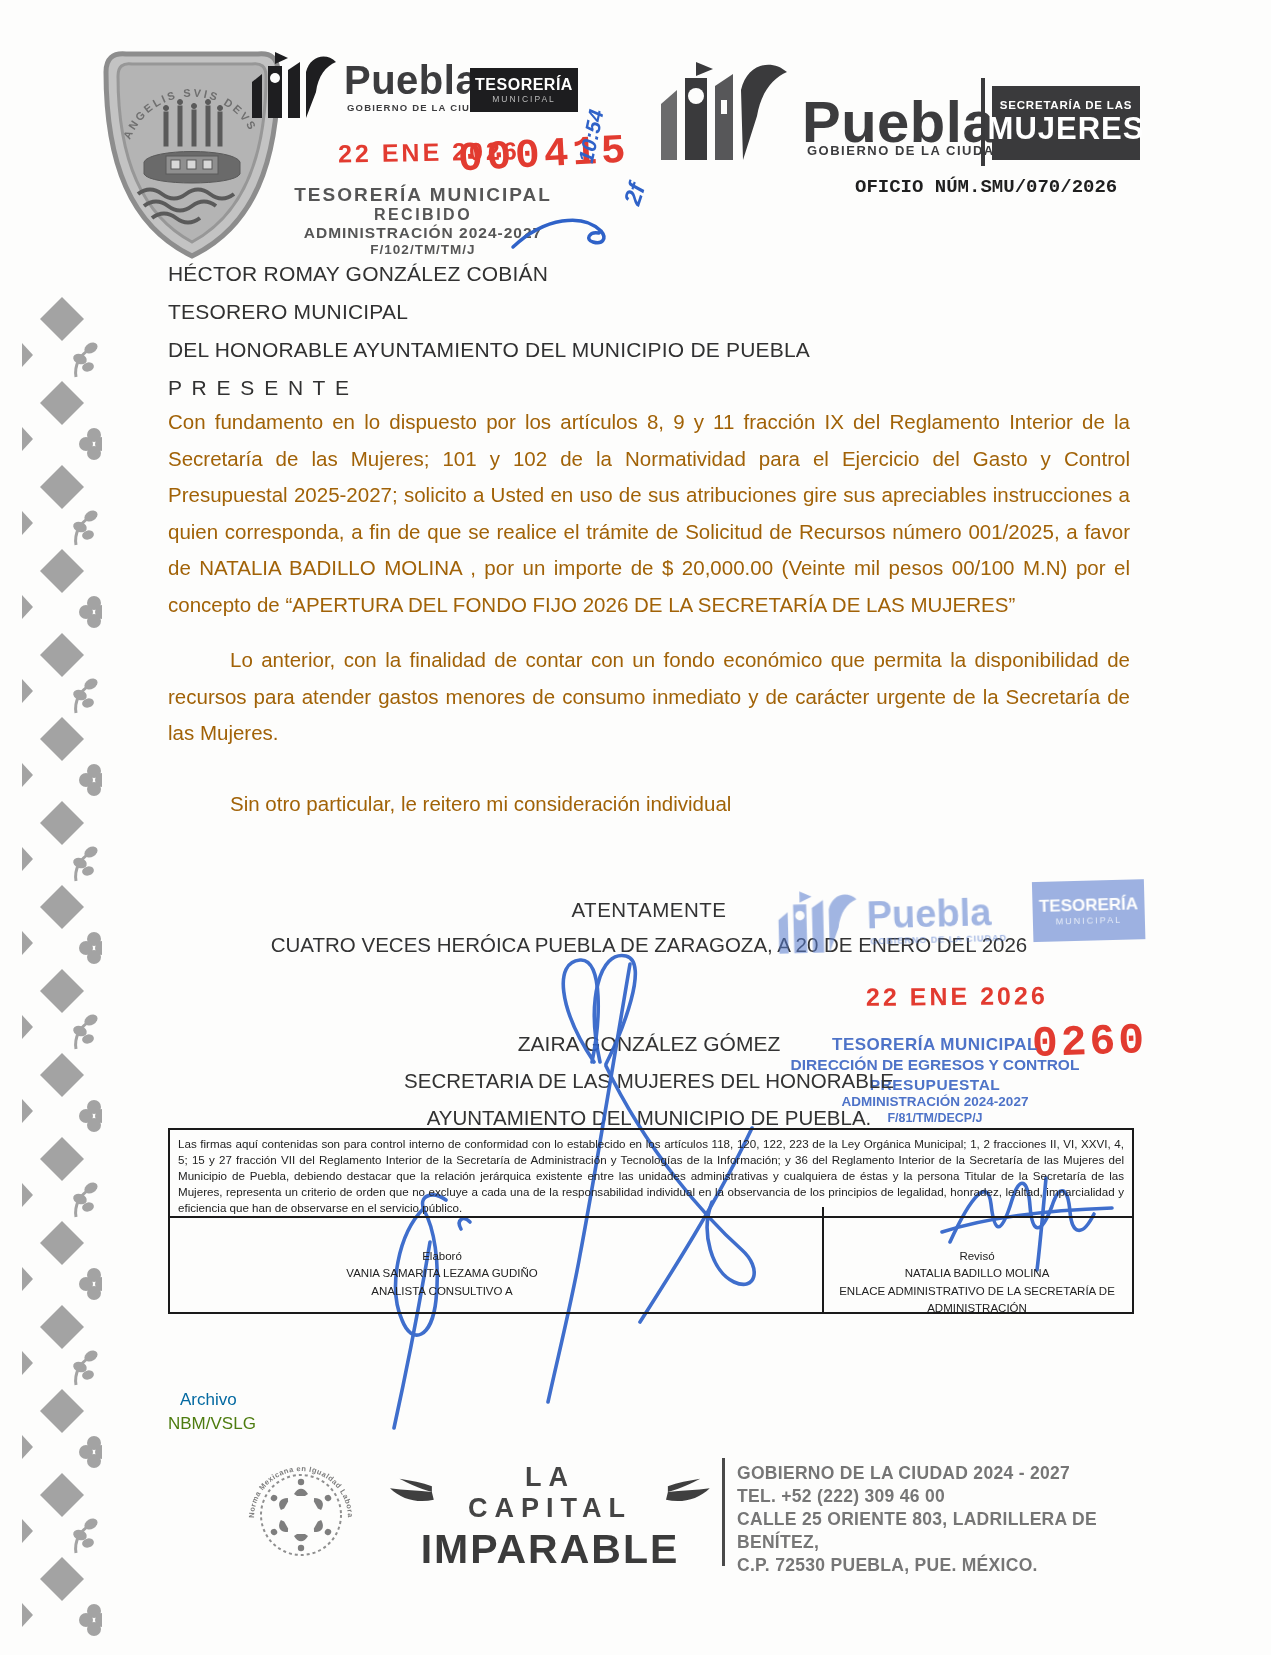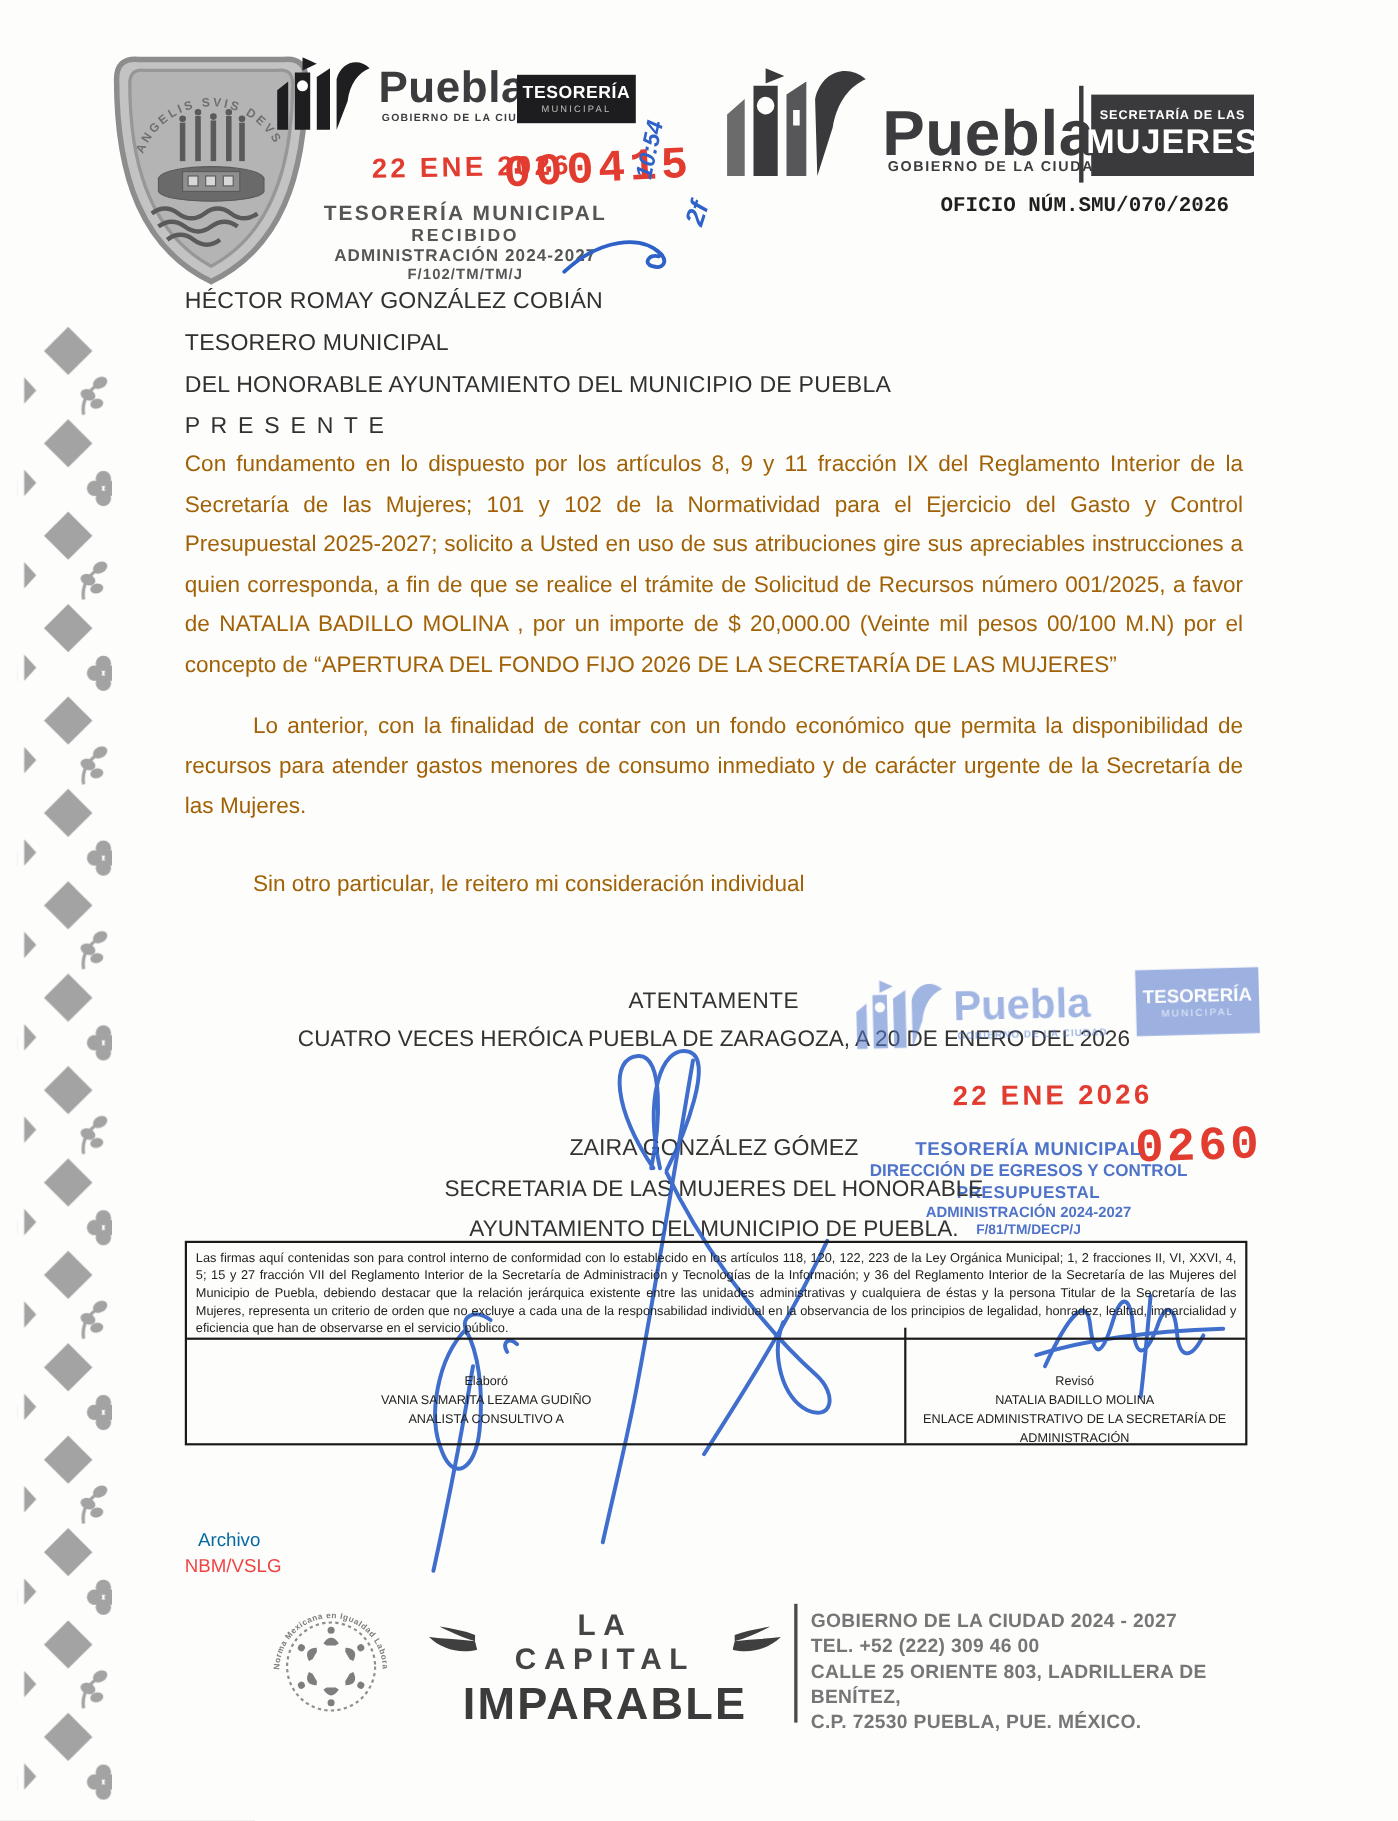--- a/index.html
+++ b/index.html
@@ -230,21 +230,21 @@
       <div>ANALISTA CONSULTIVO A</div>
     </div>
     <div class="sigcell" style="left:654px;top:118px;width:306px;">
       <div>Revisó</div>
       <div>NATALIA BADILLO MOLINA</div>
       <div>ENLACE ADMINISTRATIVO DE LA SECRETARÍA DE ADMINISTRACIÓN</div>
     </div>
   </div>
 
   <div class="abs" style="left:180px;top:1390px;font-size:17px;color:#0369a1;">Archivo</div>
-  <div class="abs" style="left:168px;top:1414px;font-size:17px;color:#ef4444;">NBM/VSLG</div>
+  <div class="abs" style="left:168px;top:1414px;font-size:17px;color:#4d7c0f;">NBM/VSLG</div>
 
   <svg class="abs" style="left:240px;top:1452px;" width="122" height="122" viewBox="0 0 122 122">
     <defs>
         <path id="sealArc" d="M14 66 A47 47 0 1 1 108 66"></path>
       </defs>
     <circle cx="61" cy="63" r="40" fill="none" stroke="#8f8f8f" stroke-width="2" stroke-dasharray="3 3"></circle>
     <text font-size="7.5" fill="#7d7d7d" font-weight="bold" letter-spacing=".5">
       <textPath href="#sealArc">Norma Mexicana en Igualdad Laboral y No Discriminación</textPath>
     </text>
     <g fill="#7e7e7e">

